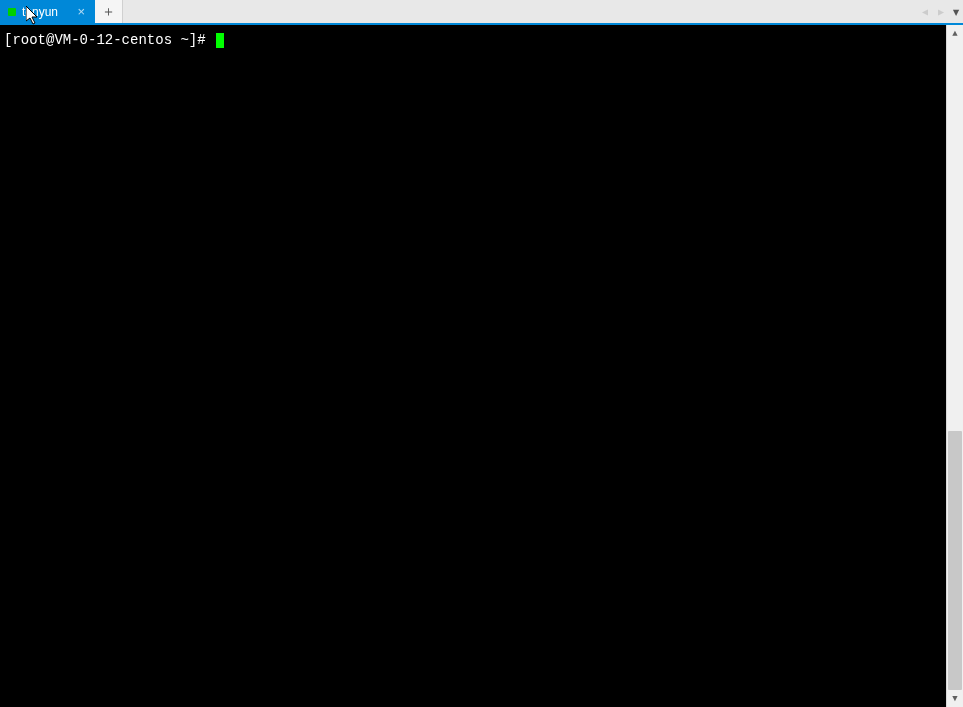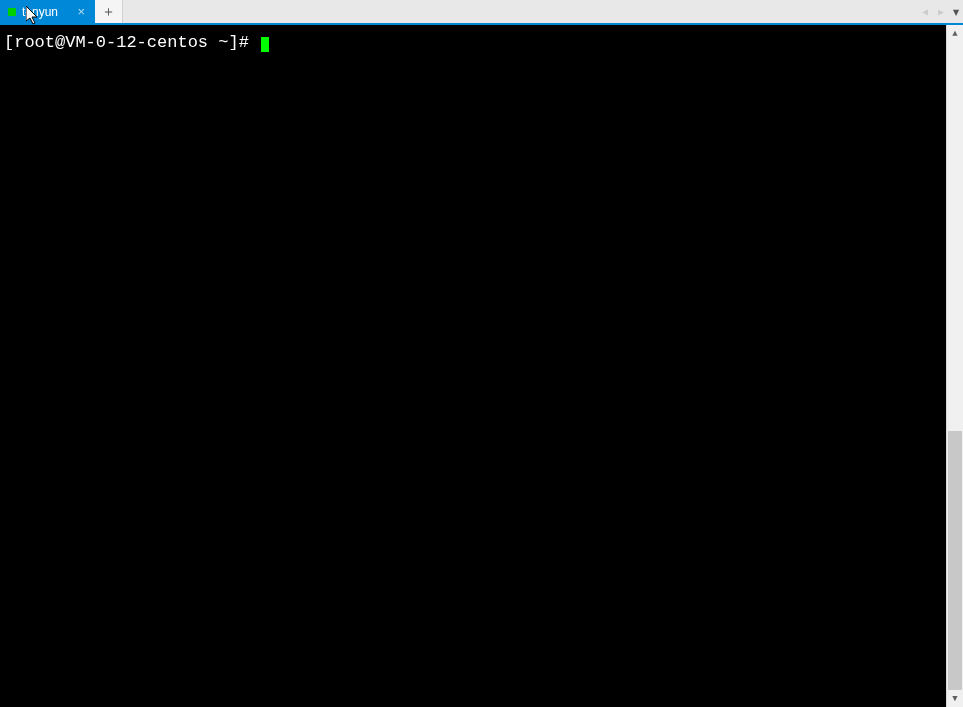--- a/index.html
+++ b/index.html
@@ -117,21 +117,21 @@
       display: flex;
       position: relative;
       overflow: hidden;
     }
     
     .terminal {
       flex: 1;
       background: #000000;
       color: #ffffff;
       font-family: Consolas, "Courier New", monospace;
-      font-size: 17px;
+      font-size: 14px;
       padding: 6px 4px;
       line-height: 1.4;
       white-space: pre;
       overflow: hidden;
     }
     
     .prompt-line {
       display: inline;
     }
     

